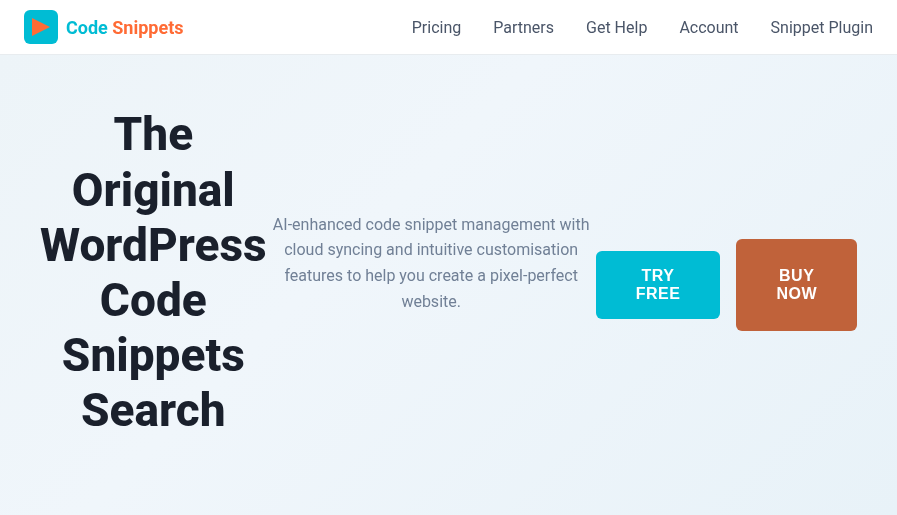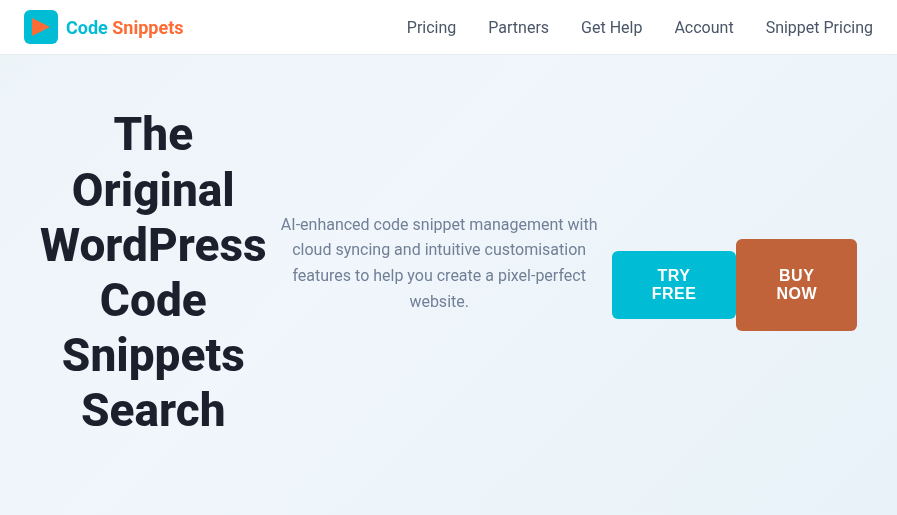--- a/index.html
+++ b/index.html
@@ -89,20 +89,21 @@
     .hero-subtitle {
       font-size: 16px;
       color: #718096;
       max-width: 520px;
       line-height: 1.6;
       margin-bottom: 44px;
     }
 
     .cta-buttons {
       display: flex;
+      gap: 16px;
       align-items: center;
     }
 
     .btn-try-free {
       background: #00bcd4;
       color: #ffffff;
       border: none;
       padding: 16px 40px;
       font-size: 16px;
       font-weight: 700;
@@ -138,21 +139,21 @@
       <span class="code">Code</span>
       <span class="snippets">Snippets</span>
     </span>
   </div>
 
   <nav>
     <a href="#">Pricing</a>
     <a href="#">Partners</a>
     <a href="#">Get Help</a>
     <a href="#">Account</a>
-    <a href="#">Snippet Pricing</a>
+    <a href="#">Snippet Plugin</a>
   </nav>
 </header>
 
 <section class="hero">
   <h1 class="hero-title">
     <span>The Original WordPress</span><br>
     <span>Code Snippets Search</span>
   </h1>
   <p class="hero-subtitle">AI-enhanced code snippet management with cloud syncing and intuitive customisation features to help you create a pixel-perfect website.</p>
   <div class="cta-buttons">

